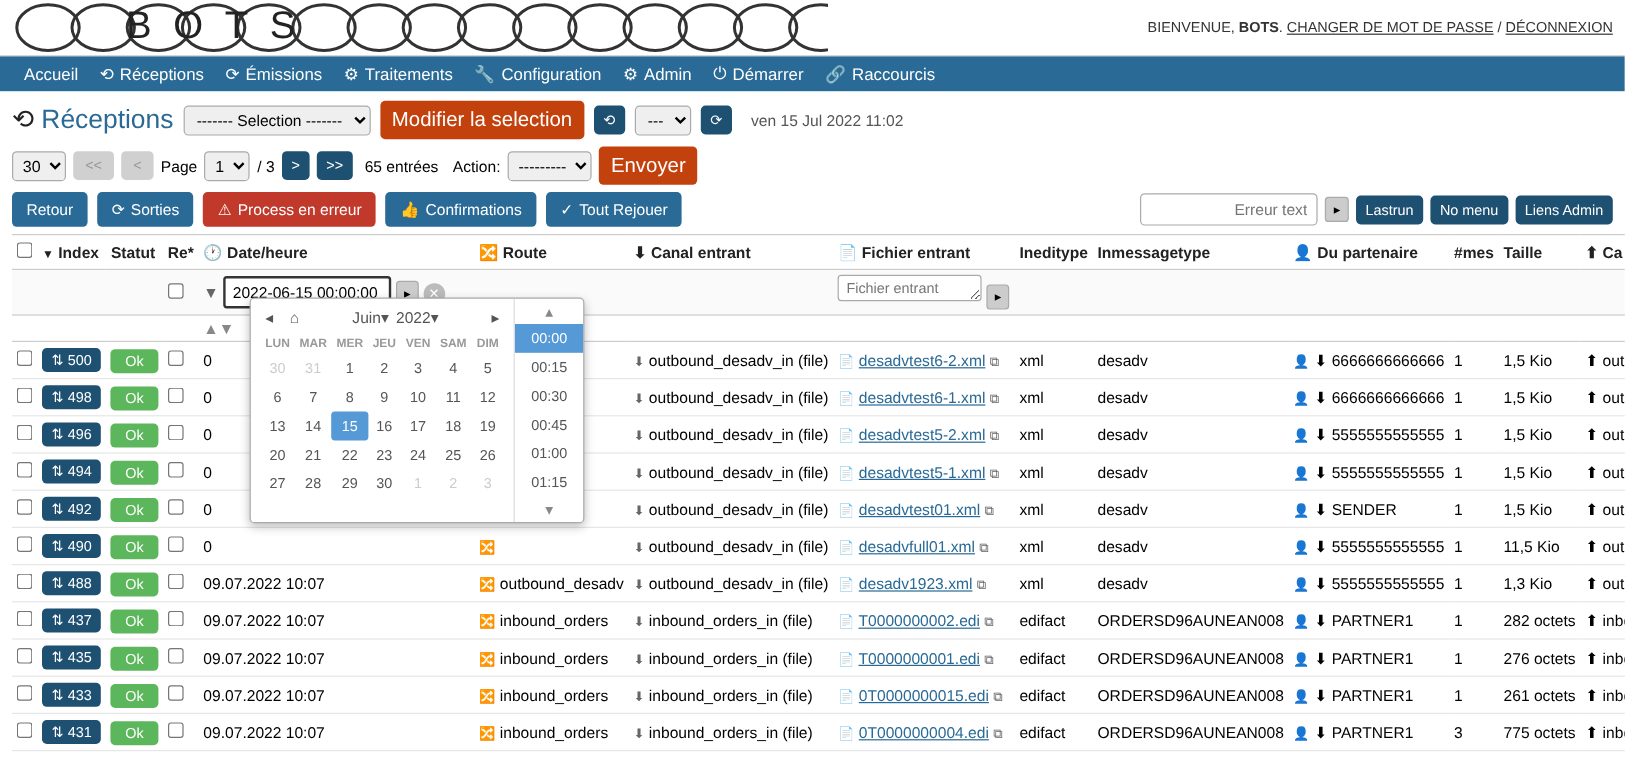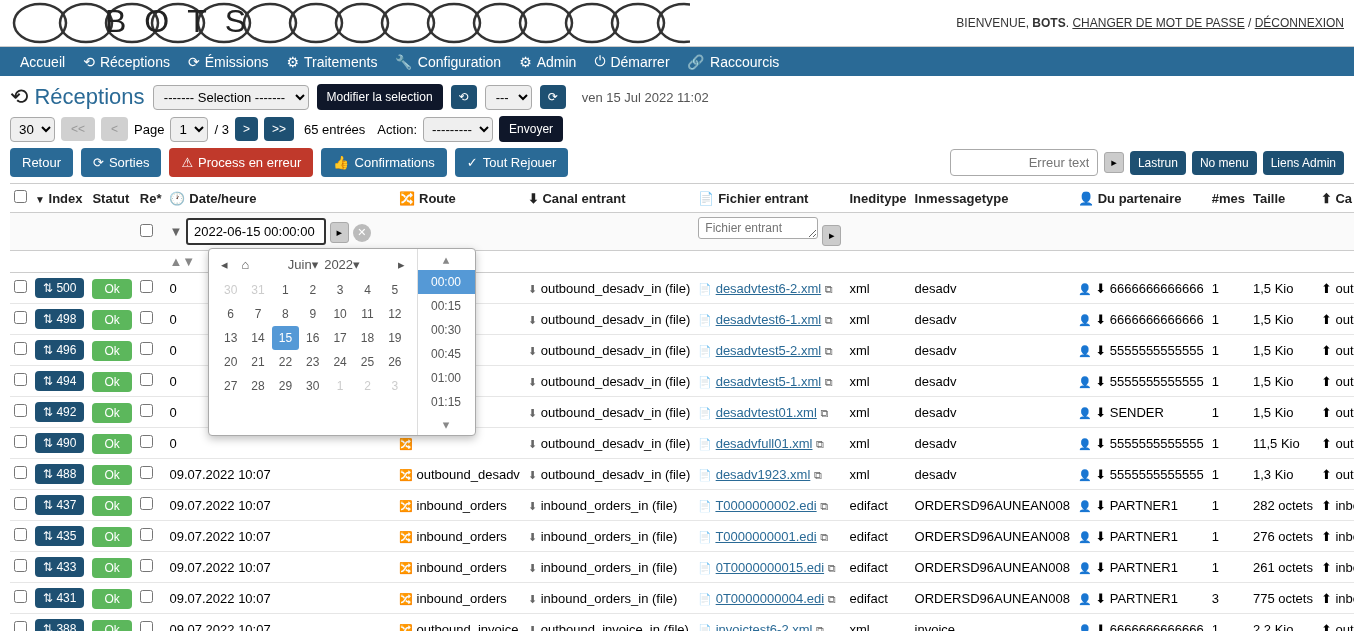--- a/index.html
+++ b/index.html
@@ -8,21 +8,21 @@
 .logo { height: 42px; }
 .logo svg { height: 42px; }
 .welcome { font-size: 12px; color: #333; }
 .welcome a { color: #333; text-decoration: underline; }
 .nav-bar { background: #2a6a96; padding: 6px 20px; display: flex; gap: 18px; }
 .nav-bar a { color: #fff; text-decoration: none; font-size: 14px; display: flex; align-items: center; gap: 5px; }
 .content { padding: 8px 10px; }
 .page-header { display: flex; align-items: center; gap: 8px; margin-bottom: 6px; }
 .page-header h1 { color: #2a6a96; font-size: 22px; font-weight: 400; display: flex; align-items: center; gap: 6px; }
 .page-header select { border: 1px solid #aaa; padding: 3px 6px; font-size: 13px; border-radius: 4px; text-align: center; }
-.btn-dark { background: #0f172a; color: #fff; border: none; padding: 6px 10px; border-radius: 4px; cursor: pointer; font-size: 12px; }
+.btn-dark { background: #c2410c; color: #fff; border: none; padding: 6px 10px; border-radius: 4px; cursor: pointer; font-size: 17px; }
 .btn-dark-sq { background: #1e5072; color: #fff; border: none; padding: 5px 8px; border-radius: 4px; cursor: pointer; font-size: 12px; }
 .timestamp { color: #555; font-size: 13px; margin-left: 8px; }
 .pagination-bar { display: flex; align-items: center; gap: 6px; margin-bottom: 6px; }
 .pagination-bar select { border: 1px solid #aaa; padding: 3px 4px; border-radius: 4px; }
 .btn-disabled { background: #d0d0d0; color: #999; border: none; padding: 5px 10px; border-radius: 4px; font-size: 12px; }
 .action-bar { display: flex; align-items: center; gap: 10px; margin-bottom: 6px; justify-content: space-between; }
 .action-left { display: flex; gap: 8px; }
 .btn-blue { background: #2a6a96; color: #fff; border: none; padding: 7px 12px; border-radius: 4px; cursor: pointer; font-size: 13px; display: flex; align-items: center; gap: 5px; }
 .btn-red { background: #c0392b; color: #fff; border: none; padding: 7px 12px; border-radius: 4px; cursor: pointer; font-size: 13px; display: flex; align-items: center; gap: 5px; }
 .action-right { display: flex; gap: 6px; align-items: center; }
@@ -436,20 +436,29 @@
       <span class="dp-nav">◂</span>
       <span class="dp-nav">⌂</span>
       <span style="flex:1"></span>
       <span><span>Juin</span>▾</span>
       <span><span>2022</span>▾</span>
       <span style="flex:1"></span>
       <span class="dp-nav">▸</span>
     </div>
     <table class="dp-table" id="dp-table">
         <tbody>
+          <tr>
+            <th>LUN</th>
+            <th>MAR</th>
+            <th>MER</th>
+            <th>JEU</th>
+            <th>VEN</th>
+            <th>SAM</th>
+            <th>DIM</th>
+          </tr>
           <tr>
             <td class="other">30</td>
             <td class="other">31</td>
             <td class="">1</td>
             <td class="">2</td>
             <td class="">3</td>
             <td class="">4</td>
             <td class="">5</td>
           </tr>
           <tr>

